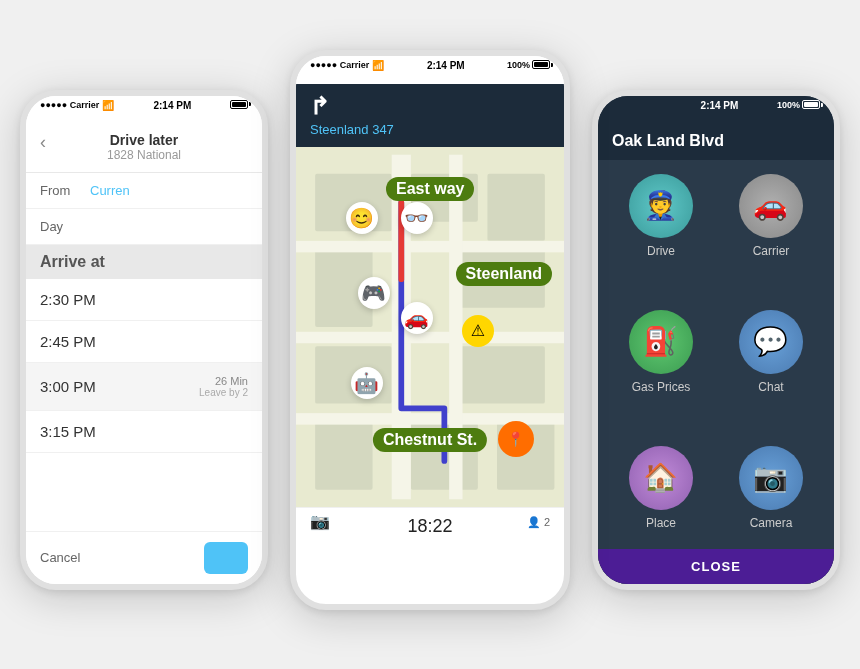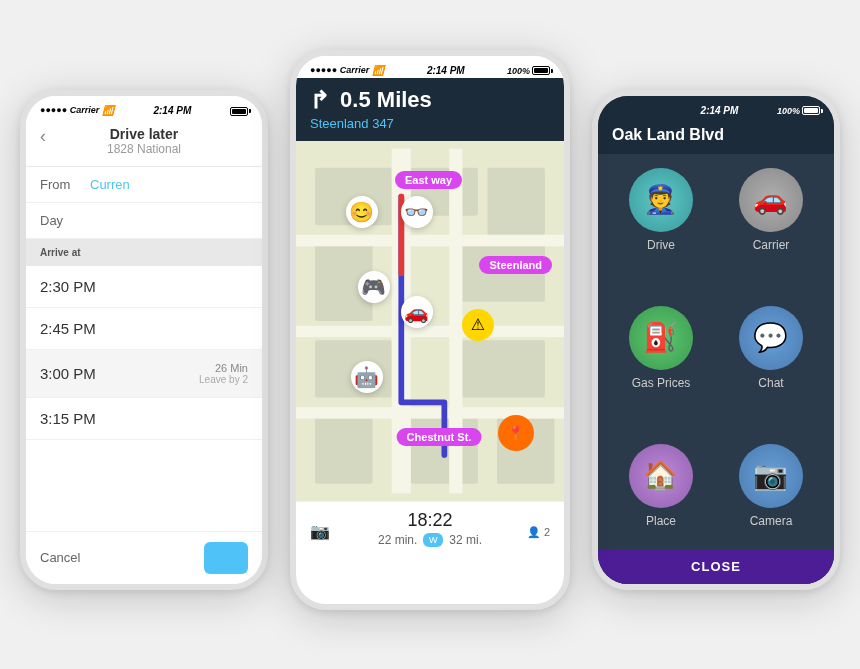--- a/index.html
+++ b/index.html
@@ -56,28 +56,27 @@
       height: 500px;
       right: 0;
       top: 70px;
       z-index: 2;
     }
 
     
     .status-bar {
       display: flex;
       justify-content: space-between;
-      align-items: flex-end;
+      align-items: flex-start;
       padding: 4px 14px 2px;
       font-size: 10px;
       font-weight: 600;
       background: #fff;
       color: #000;
-      height: 22px;
-      font-style: italic;
+      height: 28px;
     }
 
     .status-bar.dark {
       background: #1c2b3a;
       color: #fff;
     }
 
     .status-bar .carrier-wifi {
       display: flex;
       align-items: center;
@@ -143,21 +142,21 @@
     }
 
     .form-row .value {
       color: #4fc3f7;
       font-weight: 500;
     }
 
     .arrive-header {
       background: #e8e8e8;
       padding: 8px 14px;
-      font-size: 10px;
+      font-size: 16px;
       font-weight: 600;
       color: #555;
     }
 
     .time-row {
       display: flex;
       align-items: center;
       padding: 12px 14px;
       border-bottom: 1px solid #f0f0f0;
       font-size: 15px;
@@ -236,27 +235,26 @@
 
     
     .map-area svg {
       position: absolute;
       top: 0; left: 0;
       width: 100%; height: 100%;
     }
 
     .map-label {
       position: absolute;
-      background: #d946ef;
+      background: #4d7c0f;
       color: #fff;
       border-radius: 12px;
       padding: 3px 10px;
-      font-size: 11px;
+      font-size: 16px;
       font-weight: 600;
-      margin-left: 9px;
     }
 
     .map-label.east-way {
       top: 30px;
       left: 90px;
     }
 
     .map-label.steenland {
       top: 120px;
       right: 10px;
@@ -539,21 +537,20 @@
         <span>100%</span>
         <span class="battery-rect percent-100">
           <span class="battery-fill"></span>
         </span>
       </div>
     </div>
 
     <div class="nav-header">
       <div class="distance">
         <span style="font-size:24px;">↱</span>
-        <span>0.5 Miles</span>
       </div>
       <div class="street">Steenland 347</div>
     </div>
 
     <div class="map-area">
       <svg viewBox="0 0 280 360" xmlns="http://www.w3.org/2000/svg">
 
         <rect width="280" height="360" fill="#e8ead0"></rect>
 
         <rect x="20" y="20" width="80" height="60" fill="#d4d8c0" rx="2"></rect>
@@ -594,25 +591,20 @@
         <svg width="28" height="34" viewBox="0 0 28 34">
           <polygon points="14,2 26,30 14,24 2,30" fill="#26c6da" stroke="#fff" stroke-width="2"></polygon>
         </svg>
       </div>
 
       <div class="orange-circle">📍</div>
     </div>
 
     <div class="nav-footer" style="position:relative;">
       <div class="nav-time-big">18:22</div>
-      <div class="nav-details">
-        <span>22 min.</span>
-        <span class="waze-icon-small">W</span>
-        <span>32 mi.</span>
-      </div>
       <span class="camera-icon-small">📷</span>
       <div class="passengers">
         <span>👤</span>
         <span>2</span>
       </div>
     </div>
   </div>
 
   <div class="phone phone-right">
     <div class="right-phone-content">

